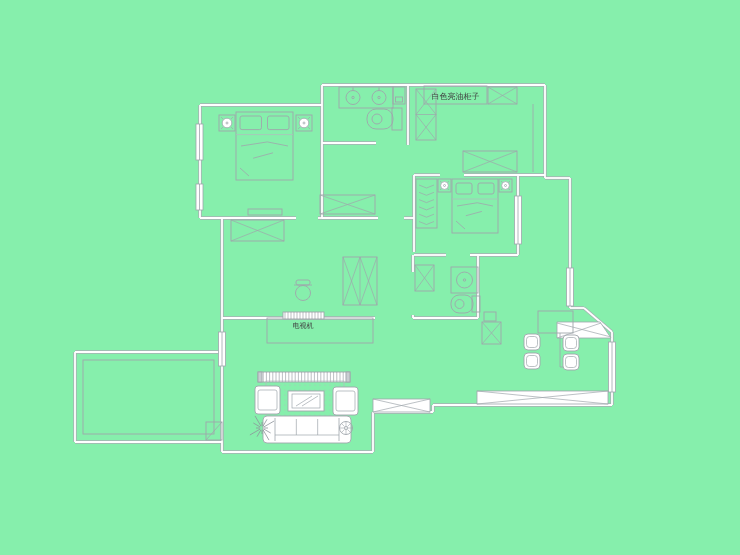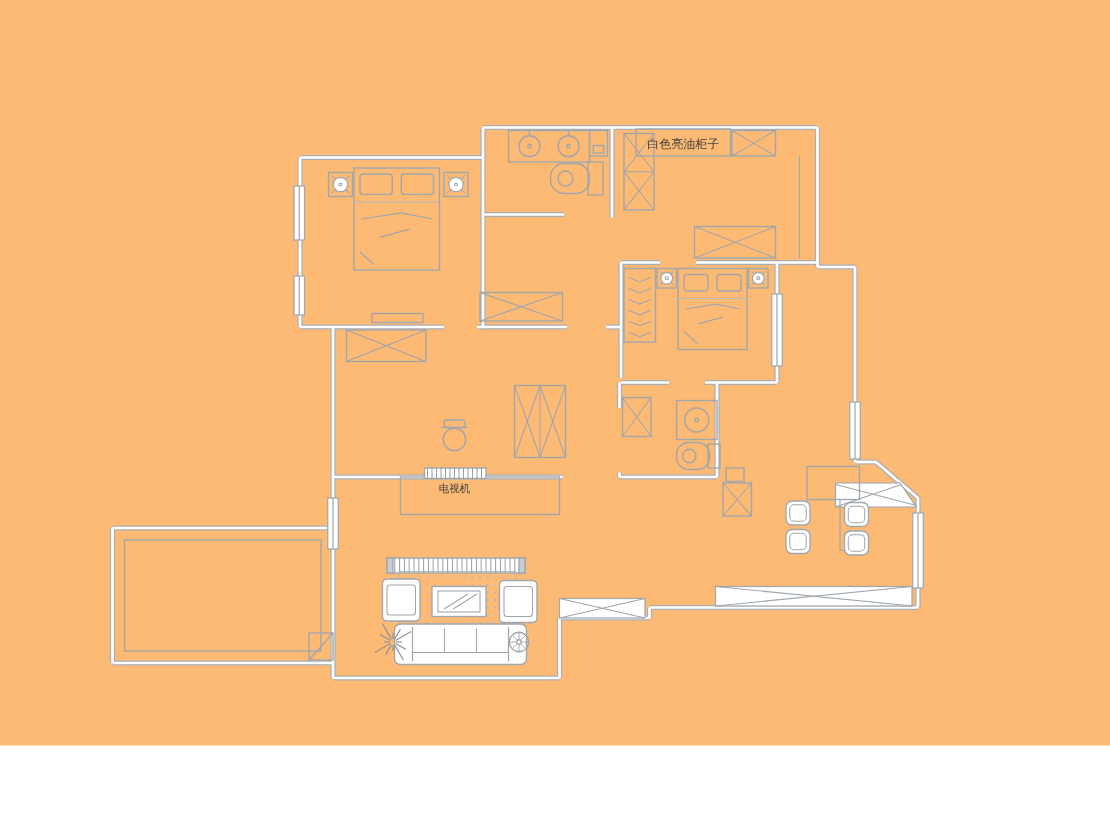--- a/index.html
+++ b/index.html
@@ -1,17 +1,17 @@
 <!DOCTYPE html>
 <html><head>
 <meta charset="utf-8">
 <style>
   html,body{margin:0;padding:0;background:#ffffff;}
   body{width:740px;height:555px;overflow:hidden;font-family:"DejaVu Sans",sans-serif;}
-  .plan-wrap{width:740px;height:497px;background:#fdba74;}
+  .plan-wrap{width:740px;height:555px;background:#86efac;}
   svg{display:block;}
   text{font-family:"DejaVu Sans",sans-serif;}
 </style>
 </head>
 <body>
 
 <div class="plan-wrap">
   <svg width="740" height="555" viewBox="0 0 740 555">
       <line x1="200" y1="105" x2="322" y2="105" stroke="#a9aeb4" stroke-width="3.4"></line>
       <line x1="322" y1="85" x2="322" y2="105" stroke="#a9aeb4" stroke-width="3.4"></line>

